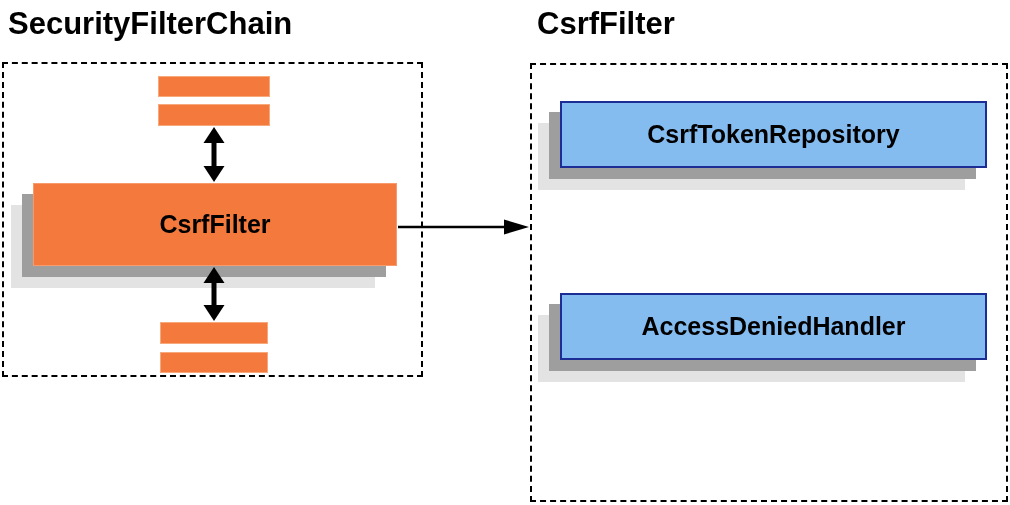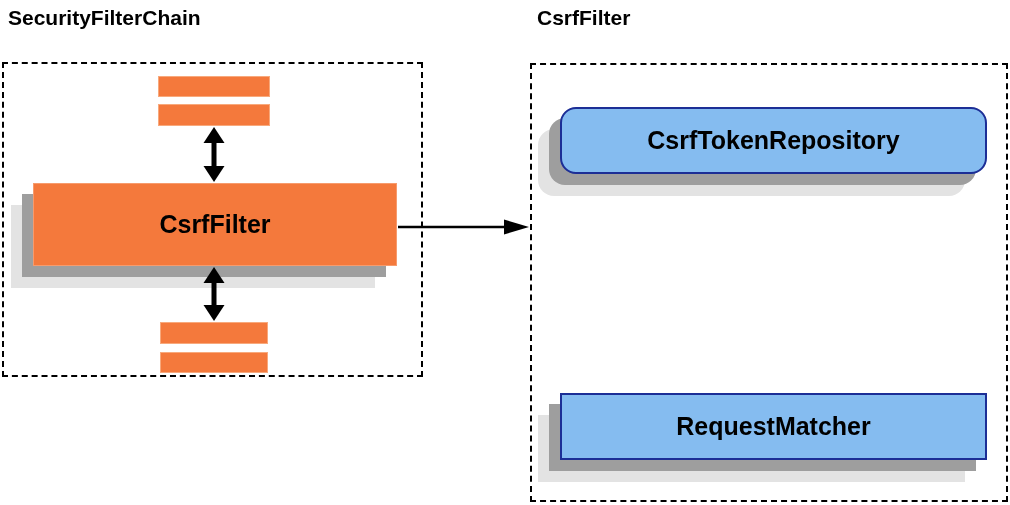--- a/index.html
+++ b/index.html
@@ -10,21 +10,21 @@
   }
   .canvas {
     position: relative;
     width: 1010px;
     height: 505px;
     background: #ffffff;
     overflow: hidden;
   }
   .panel-title {
     position: absolute;
-    font-size: 21px;
+    font-size: 31px;
     font-weight: bold;
     color: #000000;
     white-space: nowrap;
   }
   .title-left  { left: 8px;   top: 6px; }
   .title-right { left: 537px; top: 6px; }
 
   .dashed-box {
     position: absolute;
     border: 2px dashed #000000;
@@ -68,21 +68,21 @@
     border: 2px solid #1c2e96;
     box-sizing: border-box;
     box-shadow: -11px 11px 0 #9e9e9e, -22px 22px 0 #e3e3e3;
     display: flex;
     align-items: center;
     justify-content: center;
     font-size: 25px;
     font-weight: bold;
     color: #000000;
   }
-  .blue-box-1 { top: 107px; border-radius: 16px; }
+  .blue-box-1 { top: 101px; }
   .blue-box-2 { top: 193px; }
   .blue-box-3 { top: 293px; }
   .blue-box-4 { top: 393px; }
 
   .arrow-layer {
     position: absolute;
     left: 0; top: 0;
     width: 1010px; height: 505px;
     pointer-events: none;
   }
@@ -105,22 +105,22 @@
   </div>
 
   <div class="orange-bar bar-bottom-1"></div>
   <div class="orange-bar bar-bottom-2"></div>
 
   <div class="dashed-box dashed-right"></div>
 
   <div class="blue-box blue-box-1">
     <span>CsrfTokenRepository</span>
   </div>
-  <div class="blue-box blue-box-4">
-    <span>RequestMatcher</span>
+  <div class="blue-box blue-box-3">
+    <span>AccessDeniedHandler</span>
   </div>
 
   <svg class="arrow-layer" viewBox="0 0 1010 505" xmlns="http://www.w3.org/2000/svg">
 
     <g fill="#000000">
       <rect x="211.5" y="140" width="5" height="29"></rect>
       <polygon points="214,127 203.5,143 224.5,143"></polygon>
       <polygon points="214,182 203.5,166 224.5,166"></polygon>
     </g>
 

